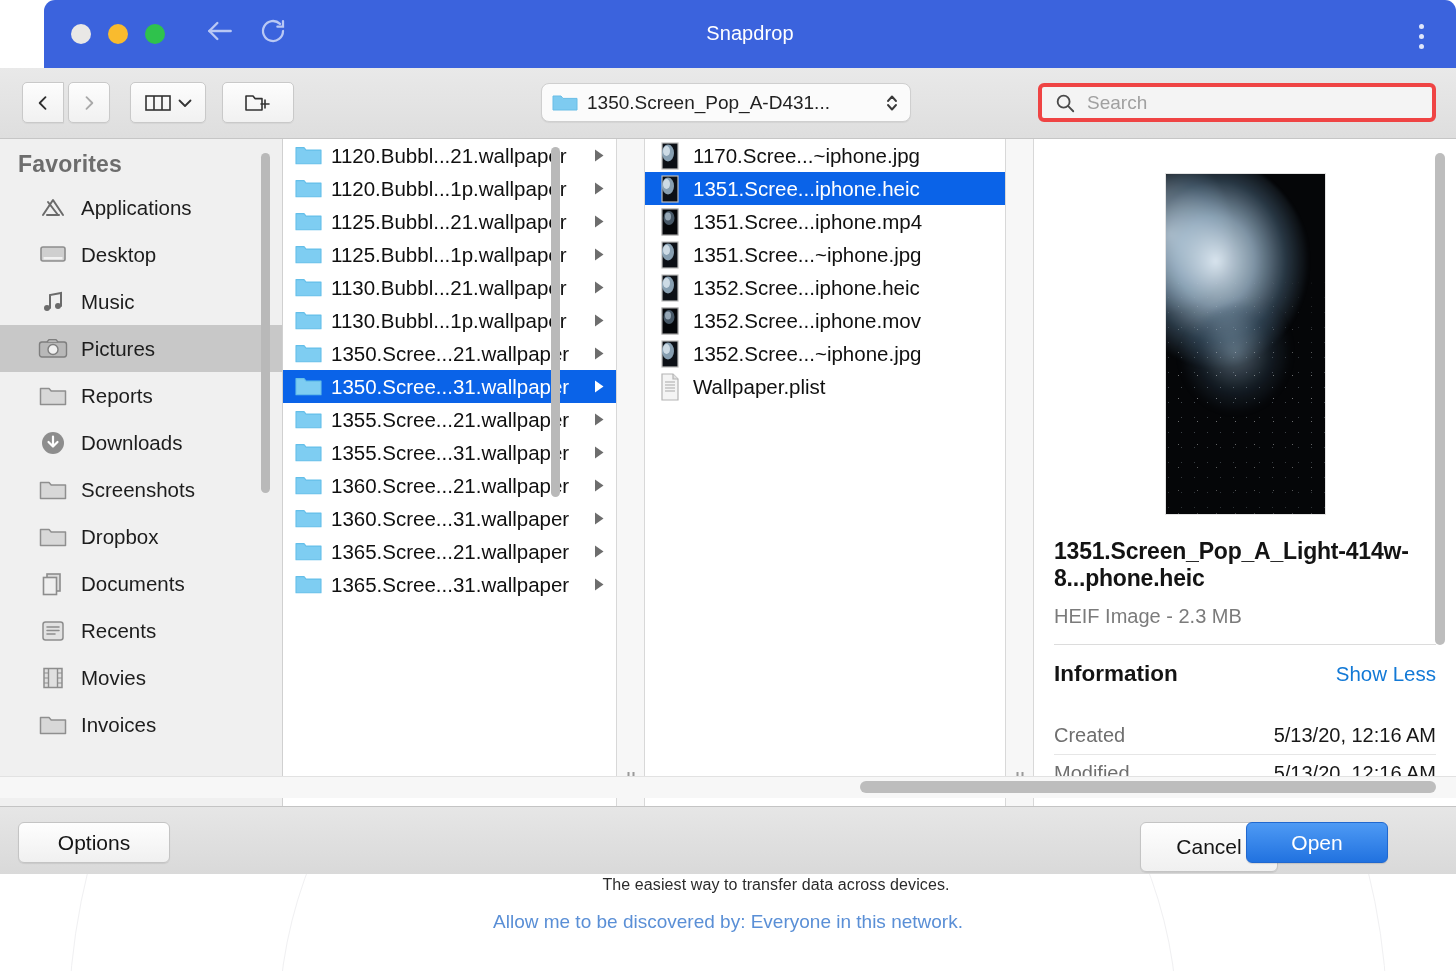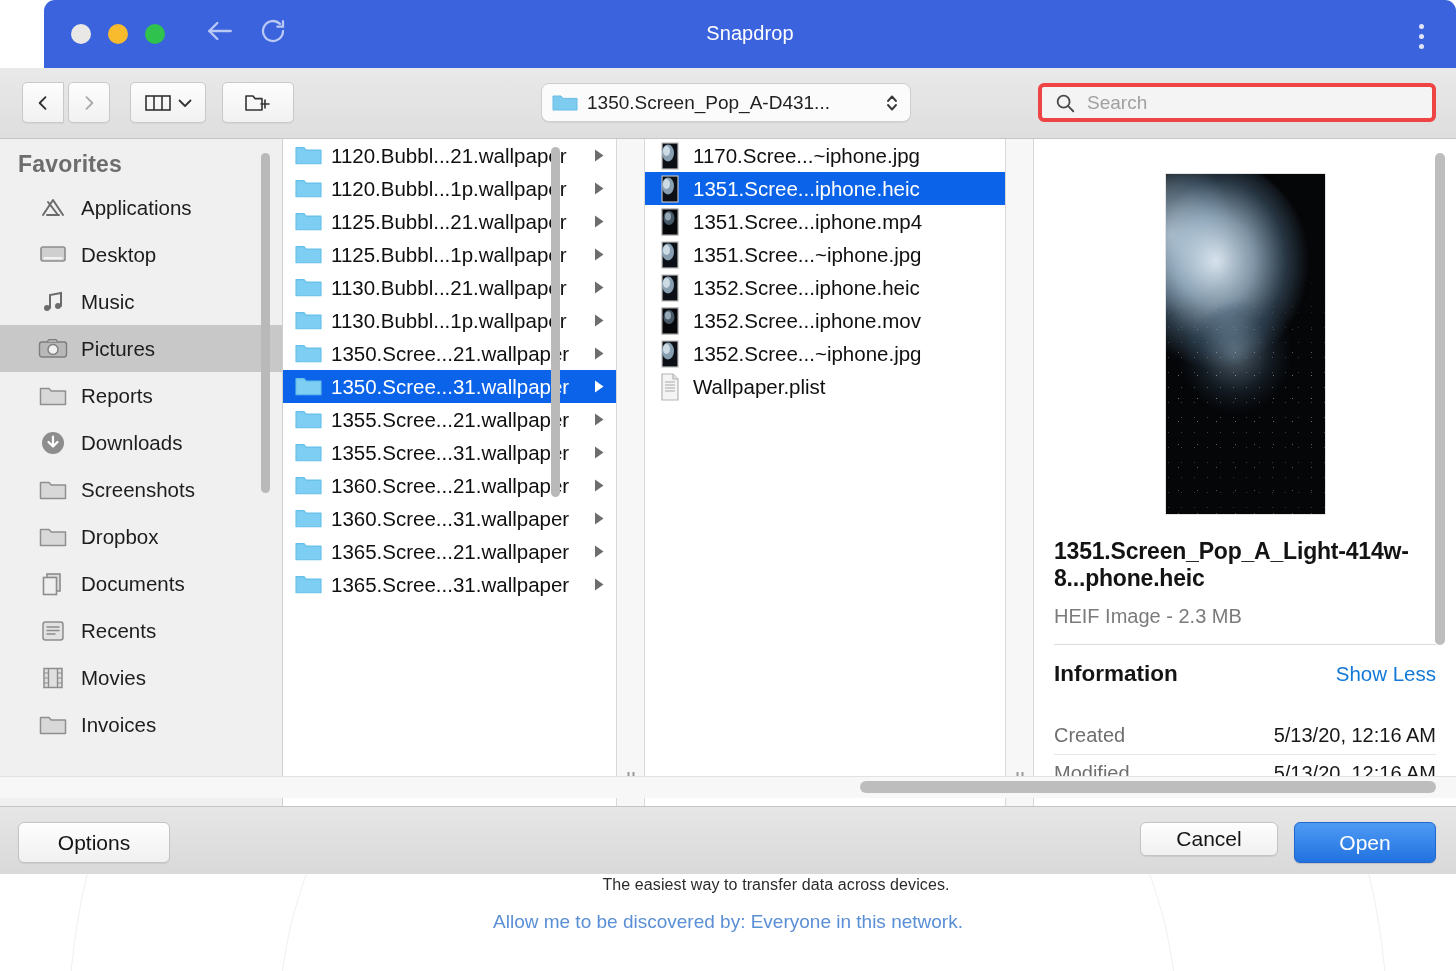--- a/index.html
+++ b/index.html
@@ -247,26 +247,26 @@
   .btn {
     position: absolute; display: flex; align-items: center; justify-content: center;
     border-radius: 6px; font-size: 21px;
   }
   .btn-options {
     left: 18px; top: 822px; width: 152px; height: 41px;
     background: linear-gradient(#fefefe,#f0f0f0); border: 1px solid #c4c4c4; color: #151515;
     box-shadow: 0 1px 1px rgba(0,0,0,.08);
   }
   .btn-cancel {
-    left: 1140px; top: 822px; width: 138px; height: 34px;
+    left: 1140px; top: 822px; width: 138px; height: 50px;
     background: linear-gradient(#fefefe,#f0f0f0); border: 1px solid #c4c4c4; color: #151515;
     box-shadow: 0 1px 1px rgba(0,0,0,.08);
   }
   .btn-open {
-    left: 1294px; top: 822px; width: 142px; height: 41px;
+    left: 1246px; top: 822px; width: 142px; height: 41px;
     background: linear-gradient(#4e9af4,#2172e0); border: 1px solid #2068cf; color: #ffffff;
     box-shadow: 0 1px 1px rgba(0,0,0,.12);
   }
 </style>
 </head>
 <body>
 
 <div id="root">
 
   <div class="page-bg">

